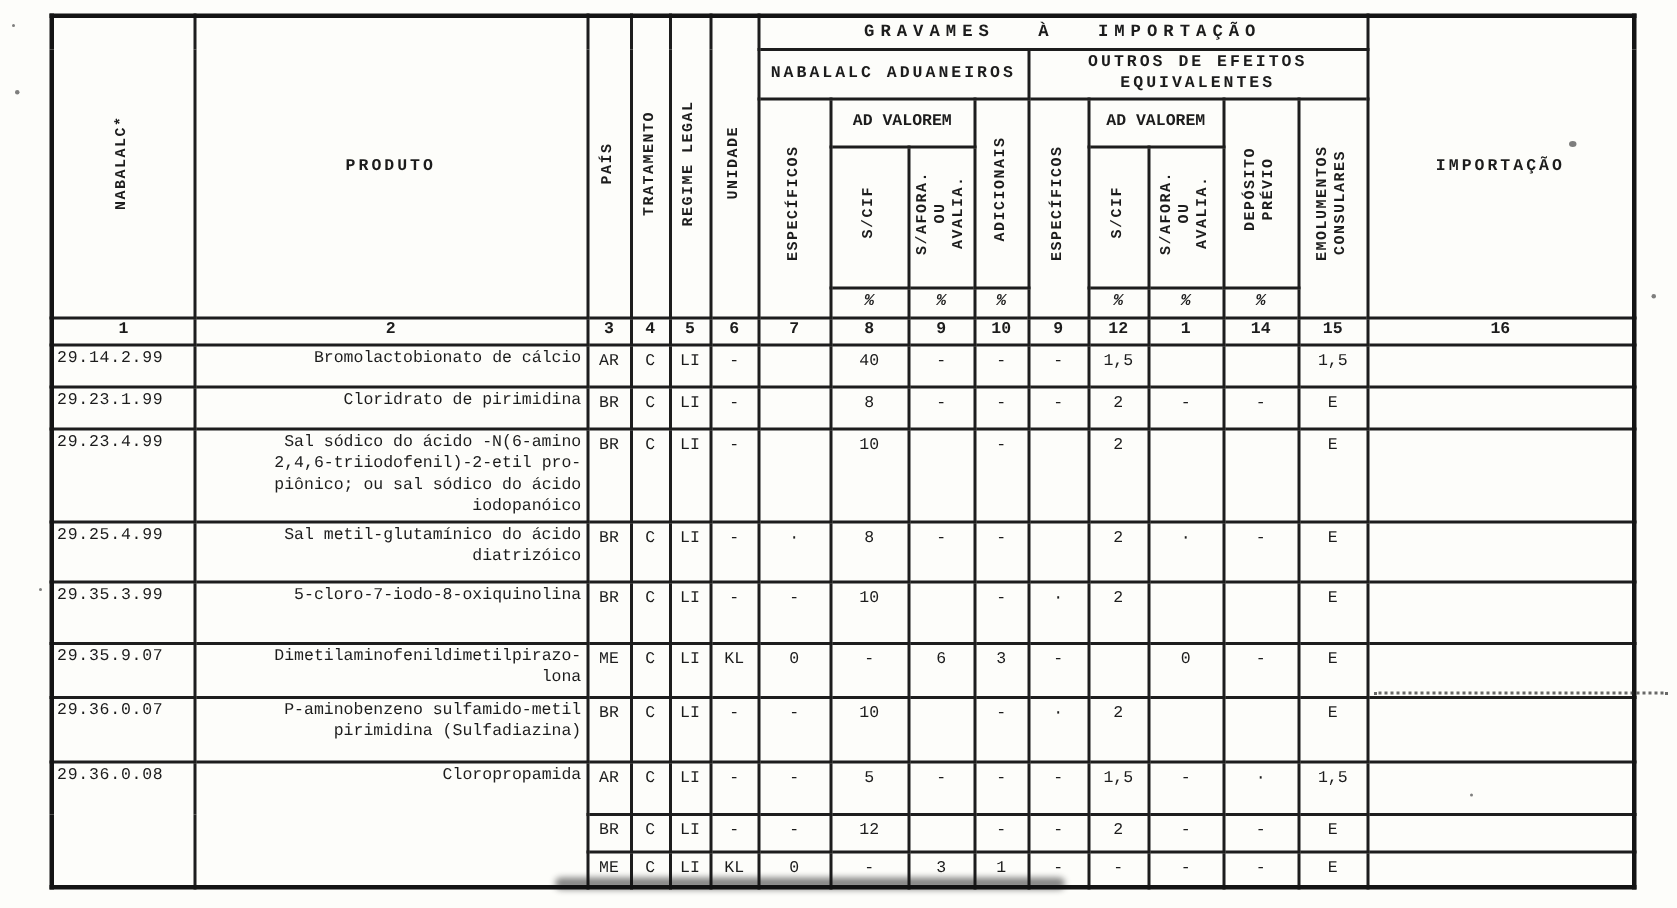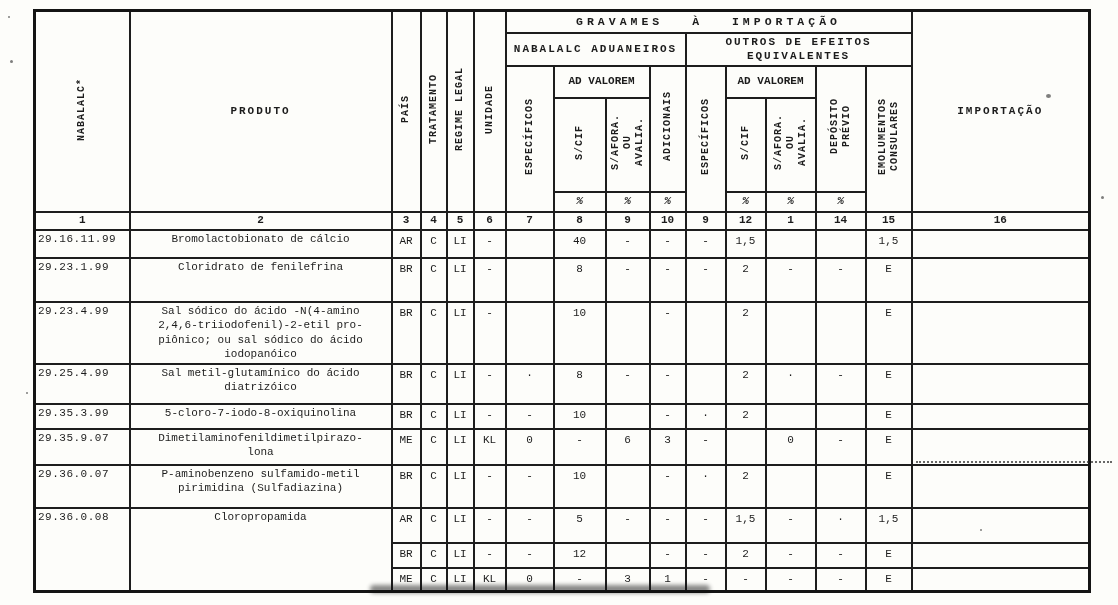--- a/index.html
+++ b/index.html
@@ -31,21 +31,21 @@
     letter-spacing:1px;
     line-height:1.2;
     font-size:10px;
   }
   .pre{white-space:pre-line;}
   .gravames{font-size:11.5px;letter-spacing:4px;word-spacing:18px;}
   .sp2{letter-spacing:2px;}
   .pct{font-style:italic;font-size:11px;vertical-align:middle;padding:0;}
   .num-row td{text-align:center;vertical-align:middle;padding:0;font-weight:600;}
   .code{white-space:nowrap;letter-spacing:0.5px;padding-left:2px;}
-  .prod{white-space:pre-line;text-align:center;}
+  .prod{white-space:pre-line;text-align:right;}
   .val{text-align:center;padding-top:3px;}
   
   .smudge{
     position:absolute;left:370px;top:585px;width:340px;height:8px;
     background:#101010;filter:blur(2px);opacity:.5;border-radius:4px;
   }
   .speck{position:absolute;width:3px;height:3px;background:#2a2a2a;border-radius:50%;opacity:.6;}
   .s1{left:10px;top:60px;}
   .s2{left:8px;top:16px;width:2px;height:2px;}
   .s3{left:1046px;top:94px;width:5px;height:4px;}
@@ -145,60 +145,60 @@
     <td>10</td>
     <td>9</td>
     <td>12</td>
     <td>1</td>
     <td>14</td>
     <td>15</td>
     <td>16</td>
   </tr>
 
   <tr style="height:28px">
-    <td class="code">29.16.11.99</td>
+    <td class="code">29.14.2.99</td>
     <td class="prod">Bromolactobionato de cálcio</td>
     <td class="val">AR</td>
     <td class="val">C</td>
     <td class="val">LI</td>
     <td class="val">-</td>
     <td class="val"></td>
     <td class="val">40</td>
     <td class="val">-</td>
     <td class="val">-</td>
     <td class="val">-</td>
     <td class="val">1,5</td>
     <td class="val"></td>
     <td class="val"></td>
     <td class="val">1,5</td>
     <td></td>
   </tr>
 
-  <tr style="height:44px">
+  <tr style="height:28px">
     <td class="code">29.23.1.99</td>
-    <td class="prod">Cloridrato de fenilefrina</td>
+    <td class="prod">Cloridrato de pirimidina</td>
     <td class="val">BR</td>
     <td class="val">C</td>
     <td class="val">LI</td>
     <td class="val">-</td>
     <td class="val"></td>
     <td class="val">8</td>
     <td class="val">-</td>
     <td class="val">-</td>
     <td class="val">-</td>
     <td class="val">2</td>
     <td class="val">-</td>
     <td class="val">-</td>
     <td class="val">E</td>
     <td></td>
   </tr>
 
   <tr style="height:62px">
     <td class="code">29.23.4.99</td>
-    <td class="prod">Sal sódico do ácido -N(4-amino
+    <td class="prod">Sal sódico do ácido -N(6-amino
 2,4,6-triiodofenil)-2-etil pro-
 piônico; ou sal sódico do ácido
 iodopanóico</td>
     <td class="val">BR</td>
     <td class="val">C</td>
     <td class="val">LI</td>
     <td class="val">-</td>
     <td class="val"></td>
     <td class="val">10</td>
     <td class="val"></td>
@@ -224,21 +224,21 @@
     <td class="val">-</td>
     <td class="val">-</td>
     <td class="val"></td>
     <td class="val">2</td>
     <td class="val">·</td>
     <td class="val">-</td>
     <td class="val">E</td>
     <td></td>
   </tr>
 
-  <tr style="height:25px">
+  <tr style="height:41px">
     <td class="code">29.35.3.99</td>
     <td class="prod">5-cloro-7-iodo-8-oxiquinolina</td>
     <td class="val">BR</td>
     <td class="val">C</td>
     <td class="val">LI</td>
     <td class="val">-</td>
     <td class="val">-</td>
     <td class="val">10</td>
     <td class="val"></td>
     <td class="val">-</td>

